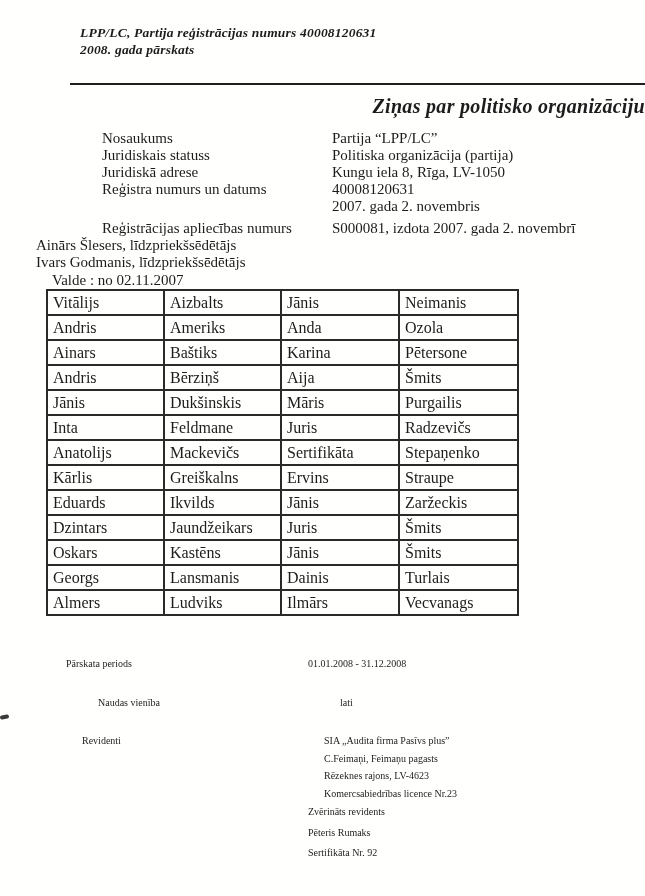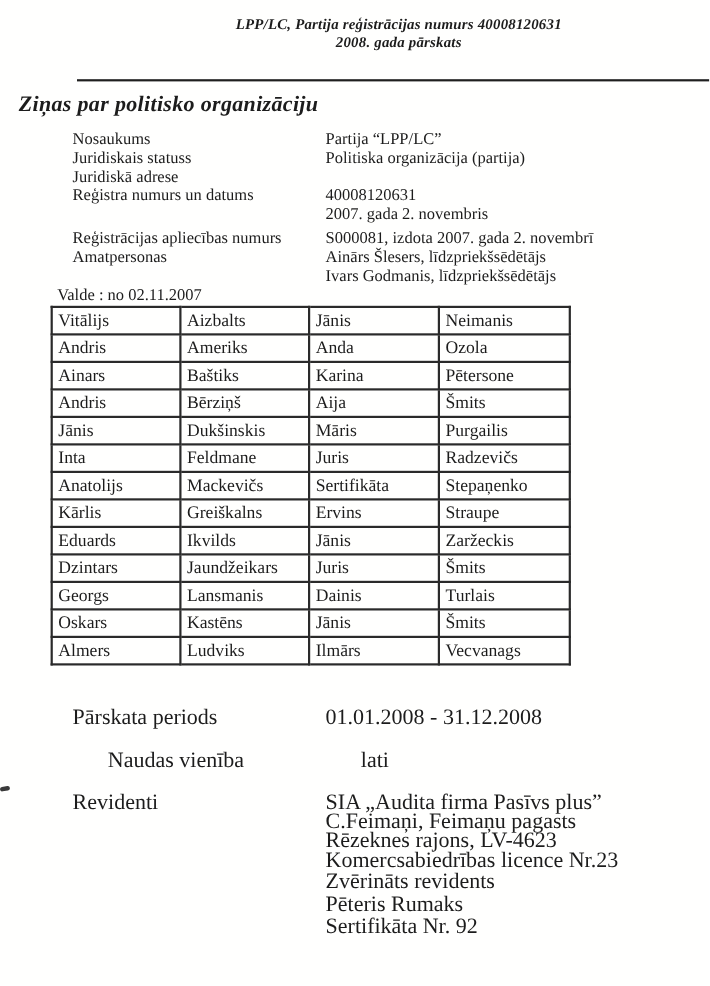--- a/index.html
+++ b/index.html
@@ -5,41 +5,40 @@
   html,body{margin:0;padding:0;background:#ffffff;}
   .page{
     position:relative;
     width:645px;height:896px;
     background:#fffffe;
     font-family:"Liberation Serif","DejaVu Serif",serif;
     color:#1c1c1c;
     overflow:hidden;
   }
   .header{
-    margin:13px 0 0 80px;
+    margin:24px 0 0 80px;
     width:565px;
-    text-align:center;
     font-weight:bold;font-style:italic;
     font-size:13.5px;line-height:17px;
     letter-spacing:0.2px;
   }
   .rule{
     margin:25px 0 0 70px;
     width:575px;height:0;
     border-top:2px solid #1f1f1f;
   }
   .title{
     margin:9px 0 0 17px;
-    text-align:left;
+    text-align:right;
     font-weight:bold;font-style:italic;
     font-size:20px;line-height:25px;
     letter-spacing:0.3px;
   }
   .info{margin-top:11px;}
-  .irow{display:flex;font-size:15px;line-height:17px;}
+  .irow{display:flex;font-size:15px;line-height:17px;padding-left:36px;}
   .irow.gap-top{margin-top:5px;align-items:flex-end;}
   .irow .lbl{flex:none;width:230px;margin-left:66px;}
   .irow .val{flex:1;}
   .valde{margin:1px 0 0 52px;font-size:15px;line-height:16px;}
   table.board{
     margin:1px 0 0 46px;
     border-collapse:collapse;
     table-layout:fixed;
     width:451px;
     font-size:16px;
@@ -48,25 +47,25 @@
     border:2px solid #2a2a2a;
     height:23px;
     padding:0 2px 0 5px;
     overflow:hidden;white-space:nowrap;
   }
   table.board td:nth-child(1){width:108px;}
   table.board td:nth-child(2){width:108px;}
   table.board td:nth-child(3){width:109px;}
   table.board td:nth-child(4){width:110px;}
   .footer{margin-top:39px;}
-  .frow{display:flex;font-size:20px;line-height:17.5px;}
+  .frow{display:flex;font-size:10px;line-height:17.5px;gap:12px;}
   .frow .lbl{flex:none;width:230px;margin-left:66px;}
   .frow .val{flex:1;}
   .frow:nth-child(2){margin-top:21px;padding-left:32px;}
-  .frow:nth-child(3){margin-top:21px;}
+  .frow:nth-child(3){margin-top:21px;padding-left:16px;}
   .frow:nth-child(4){}
   .frow:nth-child(4) .val{line-height:20.5px;}
   .artifact{
     position:absolute;left:0;top:715px;
     width:9px;height:4px;background:#3a3a3a;
     border-radius:2px;transform:rotate(-10deg);
   }
 </style>
 </head>
 <body>
@@ -90,36 +89,38 @@
         </div>
       </div>
       <div class="irow">
         <div class="lbl">Juridiskais statuss</div>
         <div class="val">
           <div>Politiska organizācija (partija)</div>
         </div>
       </div>
       <div class="irow">
         <div class="lbl">Juridiskā adrese</div>
+        <div class="val">
+          <div>Kungu iela 8, Rīga, LV-1050</div>
+        </div>
       </div>
       <div class="irow">
         <div class="lbl">Reģistra numurs un datums</div>
         <div class="val">
           <div>40008120631</div>
           <div>2007. gada 2. novembris</div>
         </div>
       </div>
       <div class="irow gap-top">
         <div class="lbl">Reģistrācijas apliecības numurs</div>
         <div class="val">
           <div>S000081, izdota 2007. gada 2. novembrī</div>
         </div>
       </div>
       <div class="irow">
-        <div class="lbl">Amatpersonas</div>
         <div class="val">
           <div>Ainārs Šlesers, līdzpriekšsēdētājs</div>
           <div>Ivars Godmanis, līdzpriekšsēdētājs</div>
         </div>
       </div>
     </div>
 
   <div class="valde">Valde : no 02.11.2007</div>
 
   <table class="board">
@@ -178,32 +179,32 @@
           <td>Jānis</td>
           <td>Zaržeckis</td>
         </tr>
         <tr>
           <td>Dzintars</td>
           <td>Jaundžeikars</td>
           <td>Juris</td>
           <td>Šmits</td>
         </tr>
         <tr>
+          <td>Oskars</td>
+          <td>Kastēns</td>
+          <td>Jānis</td>
+          <td>Šmits</td>
+        </tr>
+        <tr>
           <td>Georgs</td>
           <td>Lansmanis</td>
           <td>Dainis</td>
           <td>Turlais</td>
         </tr>
         <tr>
-          <td>Oskars</td>
-          <td>Kastēns</td>
-          <td>Jānis</td>
-          <td>Šmits</td>
-        </tr>
-        <tr>
           <td>Almers</td>
           <td>Ludviks</td>
           <td>Ilmārs</td>
           <td>Vecvanags</td>
         </tr>
       </tbody>
   </table>
 
   <div class="footer" id="footer-rows">
       <div class="frow">

